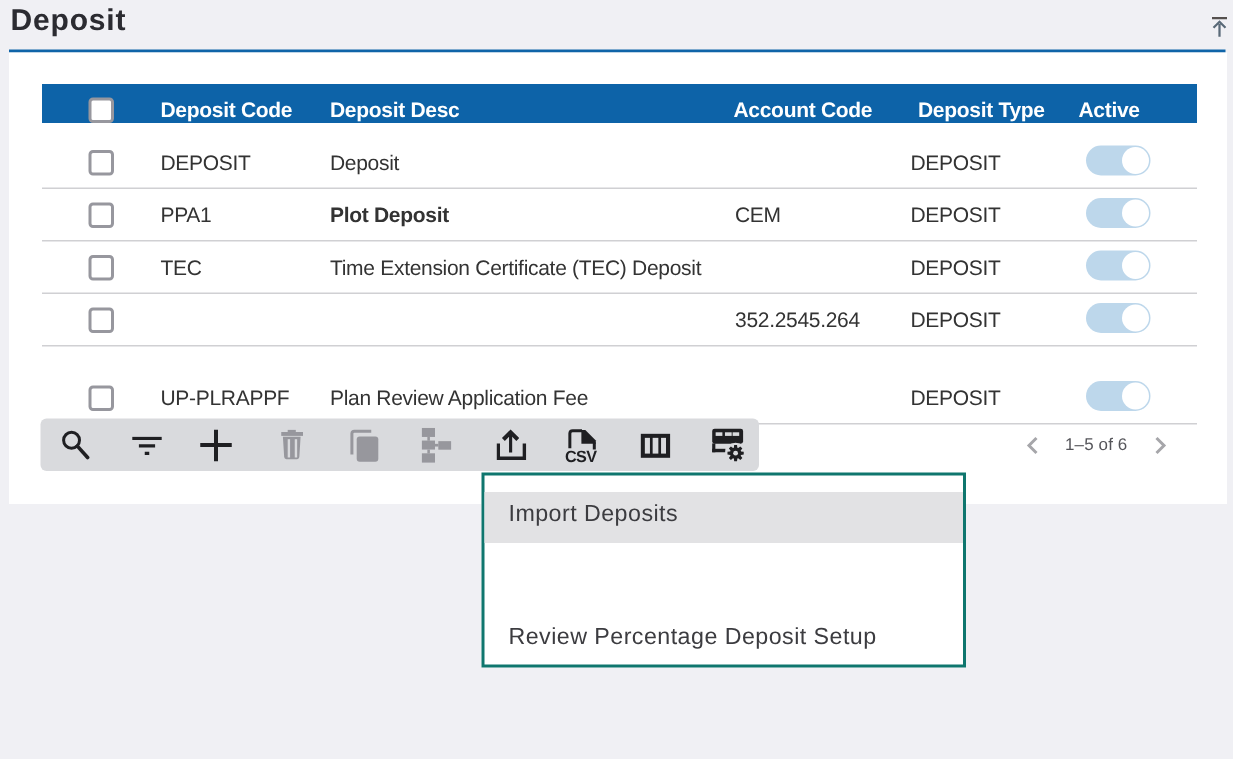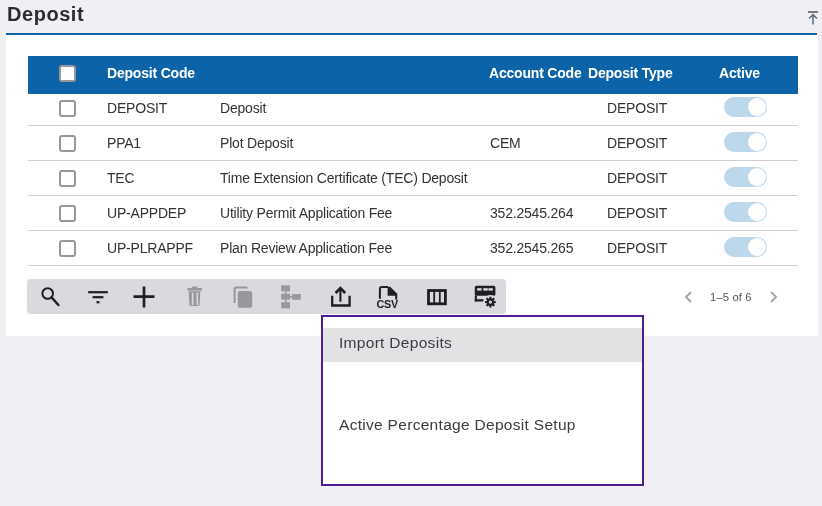--- a/index.html
+++ b/index.html
@@ -1,91 +1,89 @@
 <!DOCTYPE html>
 <html><head>
 <meta charset="utf-8">
 <style>
   * { margin:0; padding:0; box-sizing:border-box; }
   html,body { width:822px; height:506px; overflow:hidden; }
   body { font-family:"Liberation Sans",sans-serif; background:#f0f0f4; position:relative; }
   .title { position:absolute; left:7px; top:3px; font-size:20px; font-weight:bold; letter-spacing:0.55px; color:#2b2b31; }
   .topline { position:absolute; left:6px; top:33px; width:811px; height:2px; background:#0f64a8; }
   .panel { position:absolute; left:6px; top:35px; width:812px; height:301px; background:#ffffff; }
-  .thead { position:absolute; left:28px; top:56px; width:770px; height:38px; background:#0d63a8; color:#fff; font-size:14px; font-weight:bold; }
+  .thead { position:absolute; left:28px; top:56px; width:770px; height:26px; background:#0d63a8; color:#fff; font-size:14px; font-weight:bold; }
   .th { position:absolute; top:0; height:35px; line-height:35px; letter-spacing:-0.2px; white-space:nowrap; }
   .row { position:absolute; left:28px; width:770px; height:35px; border-bottom:1px solid #d0d0d3; font-size:14px; color:#333; }
   .cell { position:absolute; top:0; height:34px; line-height:34px; letter-spacing:-0.2px; white-space:nowrap; }
   .cb { position:absolute; left:31px; top:9px; width:17px; height:17px; background:#fff; border:2px solid #97979e; border-radius:3px; }
   .hcb { position:absolute; left:31px; top:9px; width:17px; height:17px; background:#fff; border:2px solid #97979e; border-radius:3px; }
   .toggle { position:absolute; left:696px; top:6px; width:43px; height:20px; background:#bdd7eb; border-radius:10px; }
   .knob { position:absolute; right:1px; top:1px; width:18px; height:18px; background:#fff; border-radius:50%; }
   .toolbar { position:absolute; left:27px; top:279px; width:479px; height:35px; background:#d9dadd; border-radius:4px; }
   .icon { position:absolute; }
   .pager { position:absolute; top:291px; font-size:11.3px; letter-spacing:0.1px; color:#55555a; }
-  .menu { position:absolute; left:321px; top:315px; width:323px; height:171px; background:#fff; border:2px solid #4c1d95; }
+  .menu { position:absolute; left:321px; top:315px; width:323px; height:130px; background:#fff; border:2px solid #0f766e; }
   .mi { position:absolute; left:0; width:319px; height:34px; line-height:29px; font-size:15.5px; letter-spacing:0.3px; color:#3c3c40; padding-left:16px; white-space:nowrap; }
 </style>
 </head>
 <body>
   <div class="title">Deposit</div>
   <div class="topline"></div>
   <div class="panel"></div>
 
   <div class="thead">
     <div class="hcb"></div>
     <div class="th" style="left:79px;">Deposit Code</div>
+    <div class="th" style="left:192px;">Deposit Desc</div>
     <div class="th" style="left:461px;">Account Code</div>
-    <div class="th" style="left:560px;">Deposit Type</div>
+    <div class="th" style="left:584px;">Deposit Type</div>
     <div class="th" style="left:691px;">Active</div>
   </div>
 
   <div class="row" style="top:91px;">
     <div class="cb"></div>
     <div class="cell" style="left:79px;">DEPOSIT</div>
     <div class="cell" style="left:192px;">Deposit</div>
     <div class="cell" style="left:579px;">DEPOSIT</div>
     <div class="toggle">
       <div class="knob"></div>
     </div>
   </div>
   <div class="row" style="top:126px;">
     <div class="cb"></div>
     <div class="cell" style="left:79px;">PPA1</div>
-    <div class="cell" style="left:192px;">Plot Deposit</div>
+    <div class="cell" style="left:192px;font-weight:bold;">Plot Deposit</div>
     <div class="cell" style="left:462px;text-align:right;">CEM</div>
     <div class="cell" style="left:579px;">DEPOSIT</div>
     <div class="toggle">
       <div class="knob"></div>
     </div>
   </div>
   <div class="row" style="top:161px;">
     <div class="cb"></div>
     <div class="cell" style="left:79px;">TEC</div>
     <div class="cell" style="left:192px;">Time Extension Certificate (TEC) Deposit</div>
     <div class="cell" style="left:579px;">DEPOSIT</div>
     <div class="toggle">
       <div class="knob"></div>
     </div>
   </div>
   <div class="row" style="top:196px;">
     <div class="cb"></div>
-    <div class="cell" style="left:79px;">UP-APPDEP</div>
-    <div class="cell" style="left:192px;">Utility Permit Application Fee</div>
     <div class="cell" style="left:462px;">352.2545.264</div>
     <div class="cell" style="left:579px;">DEPOSIT</div>
     <div class="toggle">
       <div class="knob"></div>
     </div>
   </div>
-  <div class="row" style="top:231px;">
+  <div class="row" style="top:248px;">
     <div class="cb"></div>
     <div class="cell" style="left:79px;">UP-PLRAPPF</div>
     <div class="cell" style="left:192px;">Plan Review Application Fee</div>
-    <div class="cell" style="left:462px;">352.2545.265</div>
     <div class="cell" style="left:579px;">DEPOSIT</div>
     <div class="toggle">
       <div class="knob"></div>
     </div>
   </div>
 
   <div class="toolbar"></div>
 
   <svg class="icon" style="left:40px; top:286px;" width="20" height="21" viewBox="0 0 20 21">
     <circle cx="7.7" cy="7.5" r="5.3" fill="none" stroke="#1f1f22" stroke-width="2"></circle>
@@ -160,14 +158,14 @@
     <path d="M5 2 L10 7 L5 12" fill="none" stroke="#a6a6aa" stroke-width="2"></path>
   </svg>
 
   <svg class="icon" style="left:807px; top:11px;" width="12" height="14" viewBox="0 0 24 28">
     <path d="M2 2 H22" stroke="#55504e" stroke-width="3" fill="none"></path>
     <path d="M12 27 V10 M4 15 L12 7 L20 15" stroke="#5a6a78" stroke-width="3" fill="none"></path>
   </svg>
 
   <div class="menu">
     <div class="mi" style="top:11px; background:#e2e2e4;">Import Deposits</div>
-    <div class="mi" style="top:93px;">Active Percentage Deposit Setup</div>
+    <div class="mi" style="top:93px;">Review Percentage Deposit Setup</div>
   </div>
 
 </body></html>

